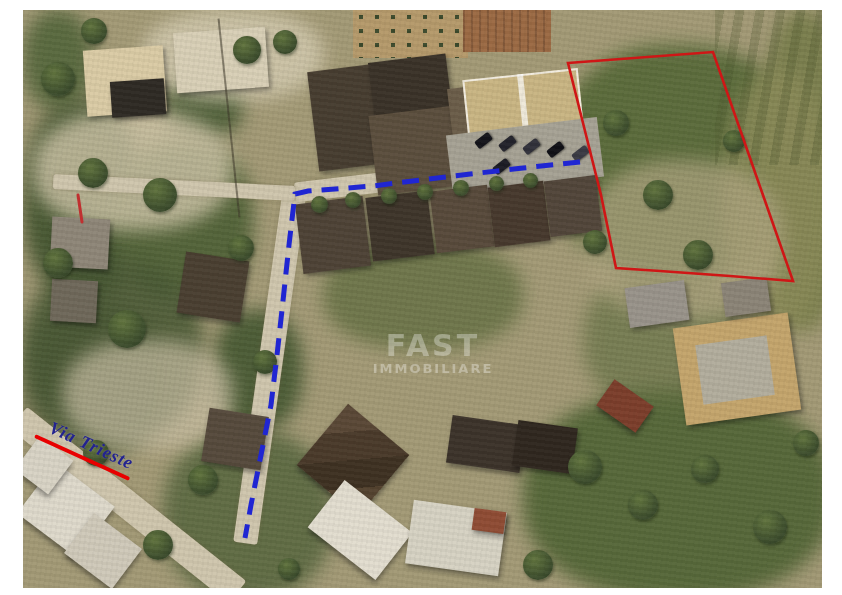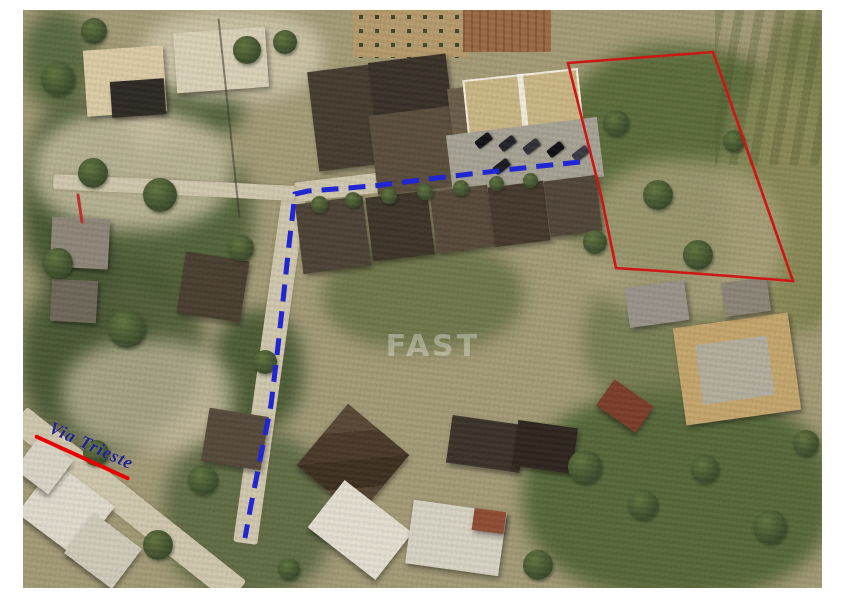--- a/index.html
+++ b/index.html
@@ -143,20 +143,21 @@
     <div class="tree" style="left:668px;top:445px;width:28px;height:28px;"></div>
     <div class="tree" style="left:730px;top:500px;width:34px;height:34px;"></div>
     <div class="tree" style="left:770px;top:420px;width:26px;height:26px;"></div>
     <div class="tree" style="left:500px;top:540px;width:30px;height:30px;"></div>
     <div class="tree" style="left:255px;top:548px;width:22px;height:22px;"></div>
 
     <div class="texture"></div>
 
     <div class="watermark">
       <div class="wm1">FAST</div>
+      <div class="wm2">IMMOBILIARE</div>
     </div>
 
     <svg class="overlay" viewBox="0 0 799 578">
       <polygon class="parcel-outline" points="545,53 690,42 770,271 707,266 637,261 593,258 578,185"></polygon>
       <polyline class="route-path" points="557,152 500,158 430,166 350,176 285,181 272,184 266,235 259,300 254,345 248,395 238,445 228,495 222,528" stroke-dasharray="17 10"></polyline>
       <line class="red-mark" x1="55" y1="185" x2="59" y2="212"></line>
     </svg>
 
     <div class="street-label-wrap">
       <div class="street-label-text">Via  Trieste</div>

